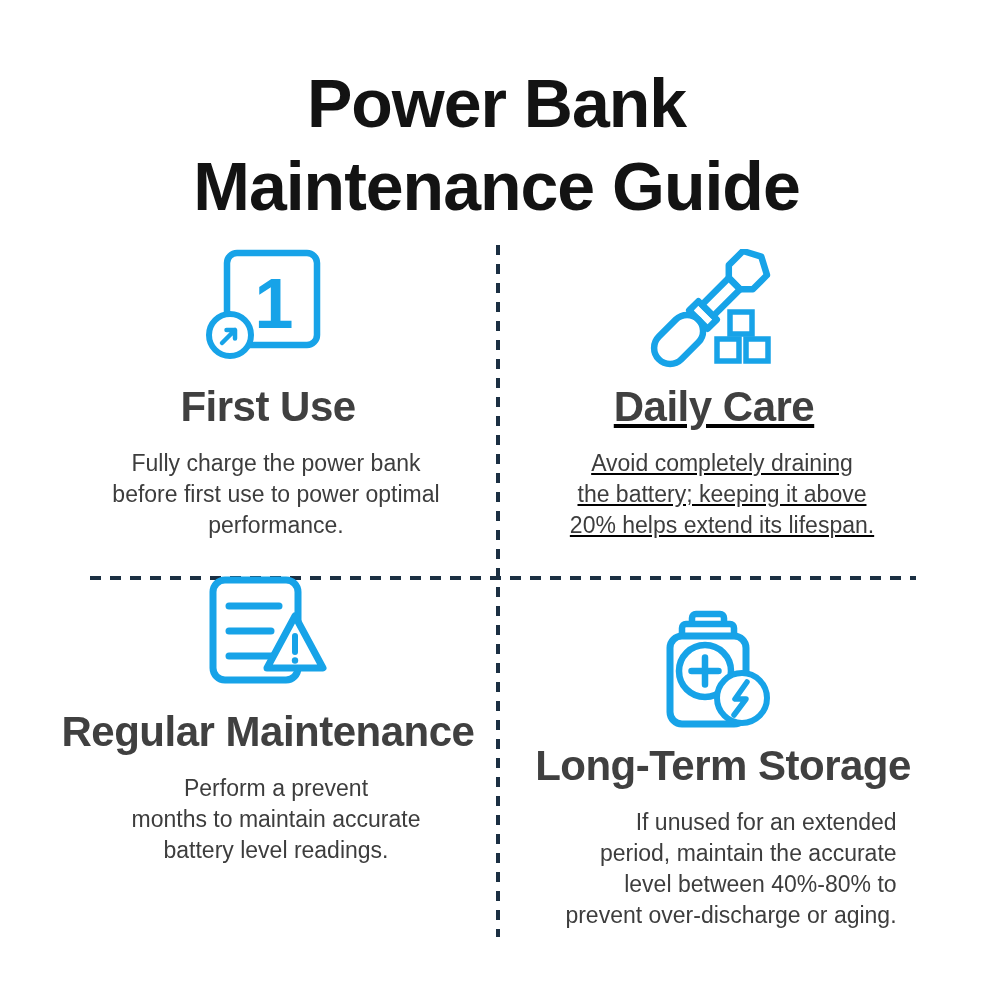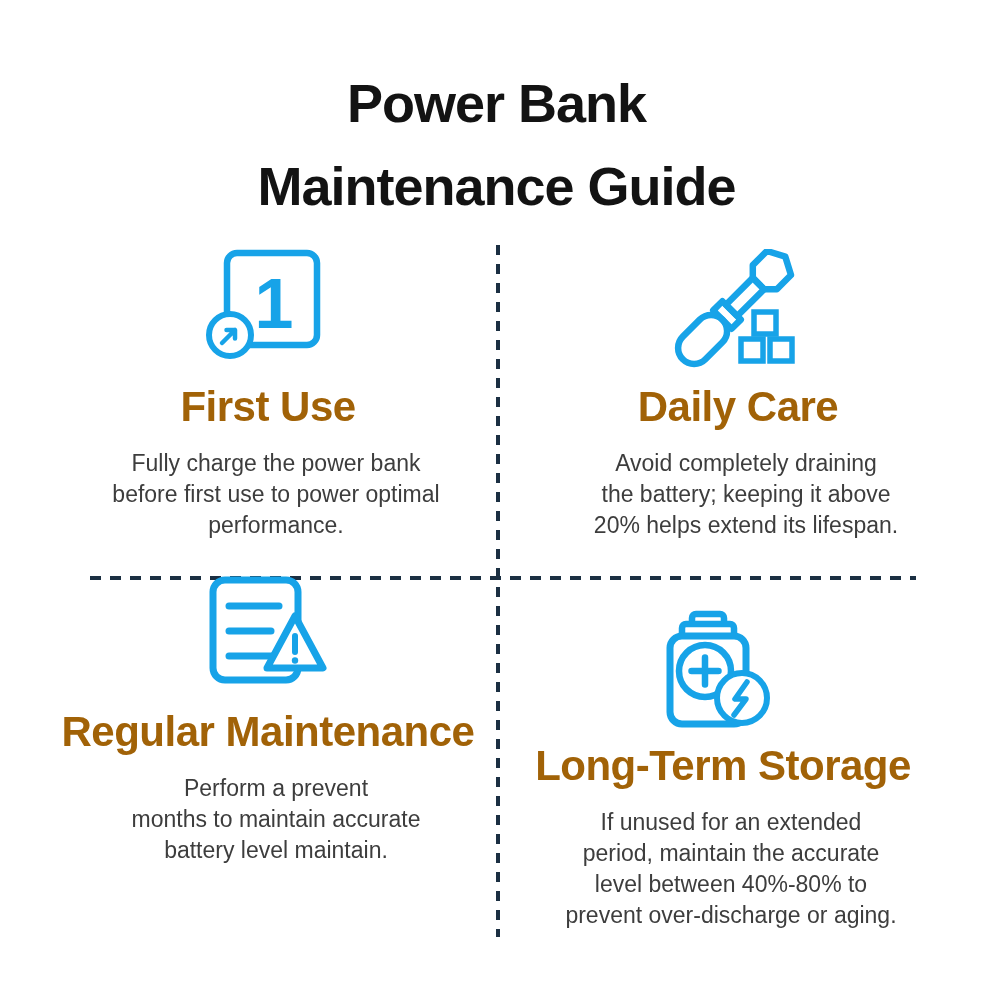--- a/index.html
+++ b/index.html
@@ -5,47 +5,47 @@
   html,body{margin:0;padding:0;}
   body{
     width:1000px;height:1000px;position:relative;overflow:hidden;
     background:#ffffff;
     font-family:"Liberation Sans","DejaVu Sans",sans-serif;
     -webkit-font-smoothing:antialiased;
   }
   .title{
     position:absolute;top:62px;left:0;width:993px;
     text-align:center;
-    font-size:54px;font-weight:700;line-height:83px;
+    font-size:68px;font-weight:700;line-height:83px;
     color:#131313;letter-spacing:-1px;
   }
   .divider-v{
     position:absolute;left:496px;top:245px;width:4px;height:692px;
     background:repeating-linear-gradient(180deg,#1b2f42 0 10px,transparent 10px 19px);
   }
   .divider-h{
     position:absolute;left:90px;top:576px;width:826px;height:4px;
     background:repeating-linear-gradient(90deg,#1b2f42 0 11px,transparent 11px 20px);
   }
   .quad{
     position:absolute;
     display:flex;flex-direction:column;align-items:center;
     text-align:center;
   }
   .q1{left:48px;top:249px;width:440px;}
-  .q2{left:518px;top:249px;width:440px;}
+  .q2{left:494px;top:249px;width:440px;text-decoration:underline;}
   .q3{left:38px;top:574px;width:460px;align-items:center;}
-  .q4{left:493px;top:608px;width:460px;}
+  .q4{left:493px;top:608px;width:460px;text-align:right;}
   .icon-wrap{
     height:116px;margin-bottom:16px;
     display:flex;align-items:flex-start;justify-content:center;
   }
   .quad h2{
     margin:0;font-size:42px;font-weight:700;line-height:52px;
-    color:#a16207;letter-spacing:-0.5px;white-space:nowrap;
+    color:#404040;letter-spacing:-0.5px;white-space:nowrap;
   }
   .body-text{
     margin-top:15px;font-size:23px;line-height:31px;color:#3d3d3d;margin-left:16px;
   }
   .body-text span{display:block;white-space:nowrap;}
   svg{display:block;}
   svg *{vector-effect:none;}
 </style>
 </head>
 <body>
@@ -106,21 +106,21 @@
       <path d="M26 82 H76" stroke-width="7" stroke-linecap="round"></path>
       <path d="M92 42 L120 94 L64 94 Z" fill="#ffffff" stroke-width="7" stroke-linejoin="round"></path>
       <path d="M92 62 V78" stroke-width="6" stroke-linecap="round"></path>
       <circle cx="92" cy="86.5" r="3.2" fill="#17a3e8" stroke="none"></circle>
     </svg>
   </div>
   <h2>Regular Maintenance</h2>
   <div class="body-text">
     <span>Perform a prevent</span>
     <span>months to maintain accurate</span>
-    <span>battery level maintain.</span>
+    <span>battery level readings.</span>
   </div>
 </div>
 
 <div class="quad q4">
   <div class="icon-wrap">
     <svg width="130" height="120" viewBox="0 0 130 120" fill="none" stroke="#17a3e8">
       <rect x="34" y="6" width="32" height="16" rx="4" fill="#ffffff" stroke-width="6.5"></rect>
       <rect x="24" y="16" width="52" height="18" rx="4" fill="#ffffff" stroke-width="6.5"></rect>
       <rect x="12" y="28" width="76" height="88" rx="12" fill="#ffffff" stroke-width="7"></rect>
       <circle cx="47" cy="63" r="26" fill="#ffffff" stroke-width="6.5"></circle>

